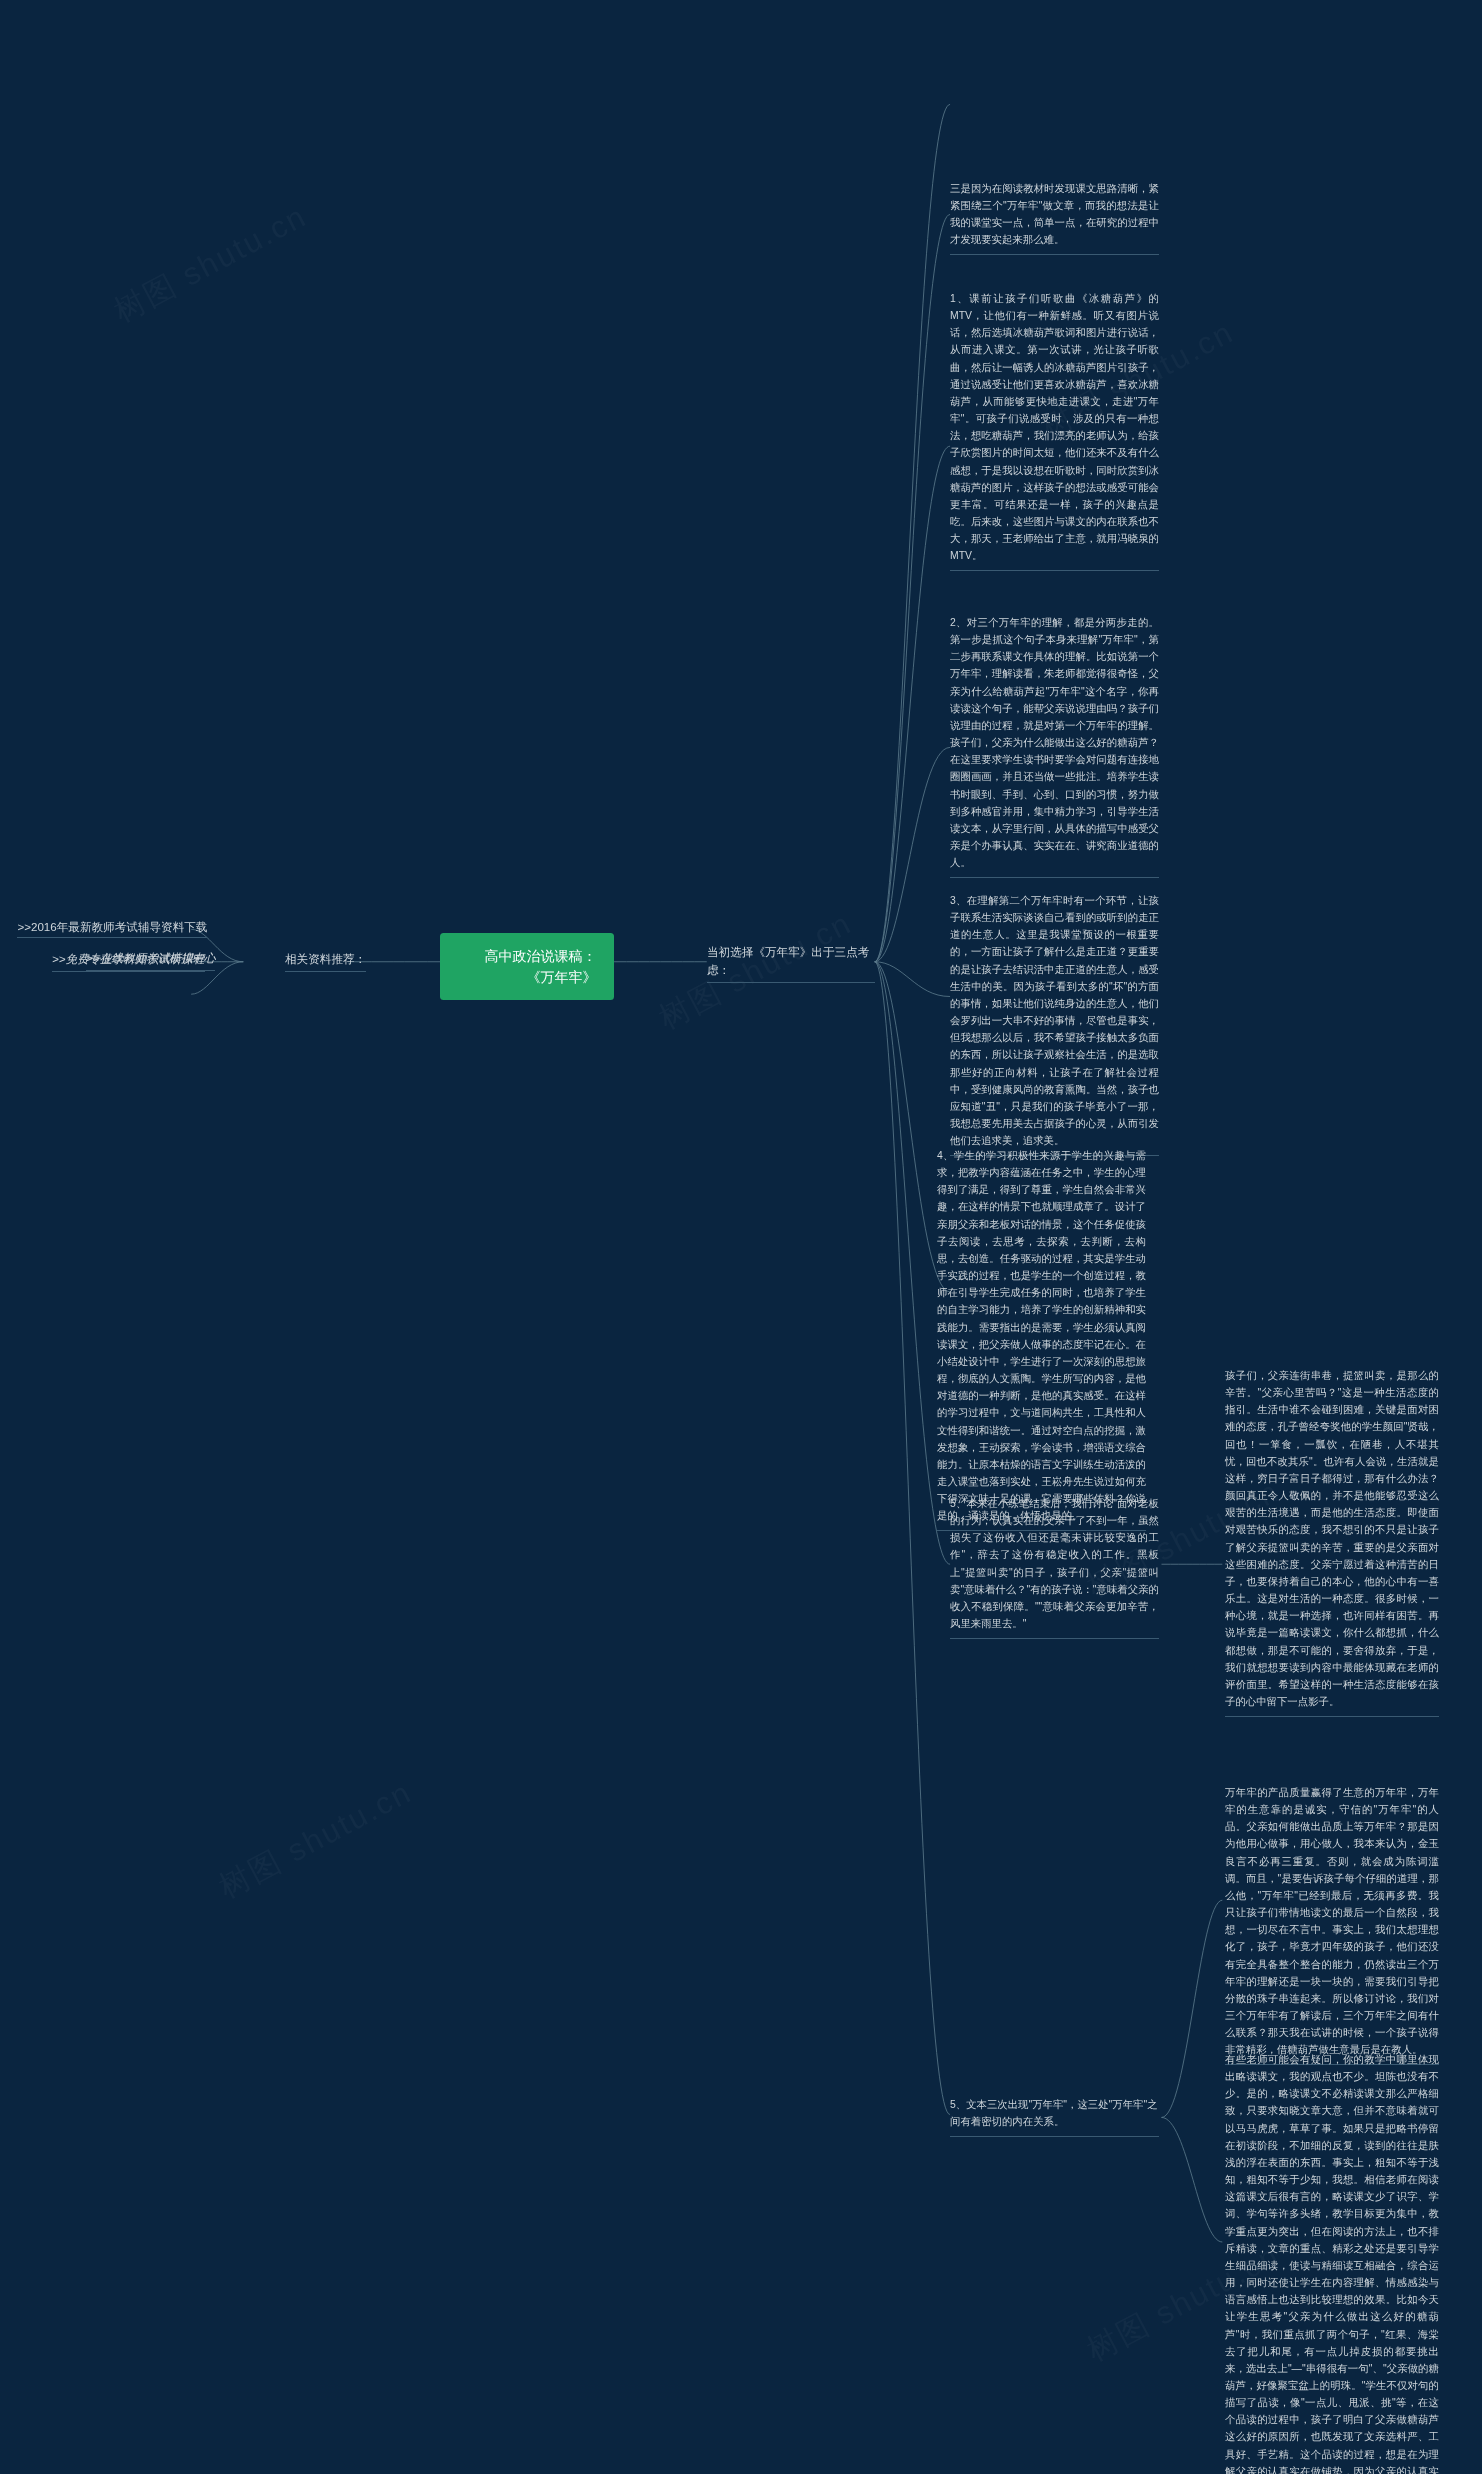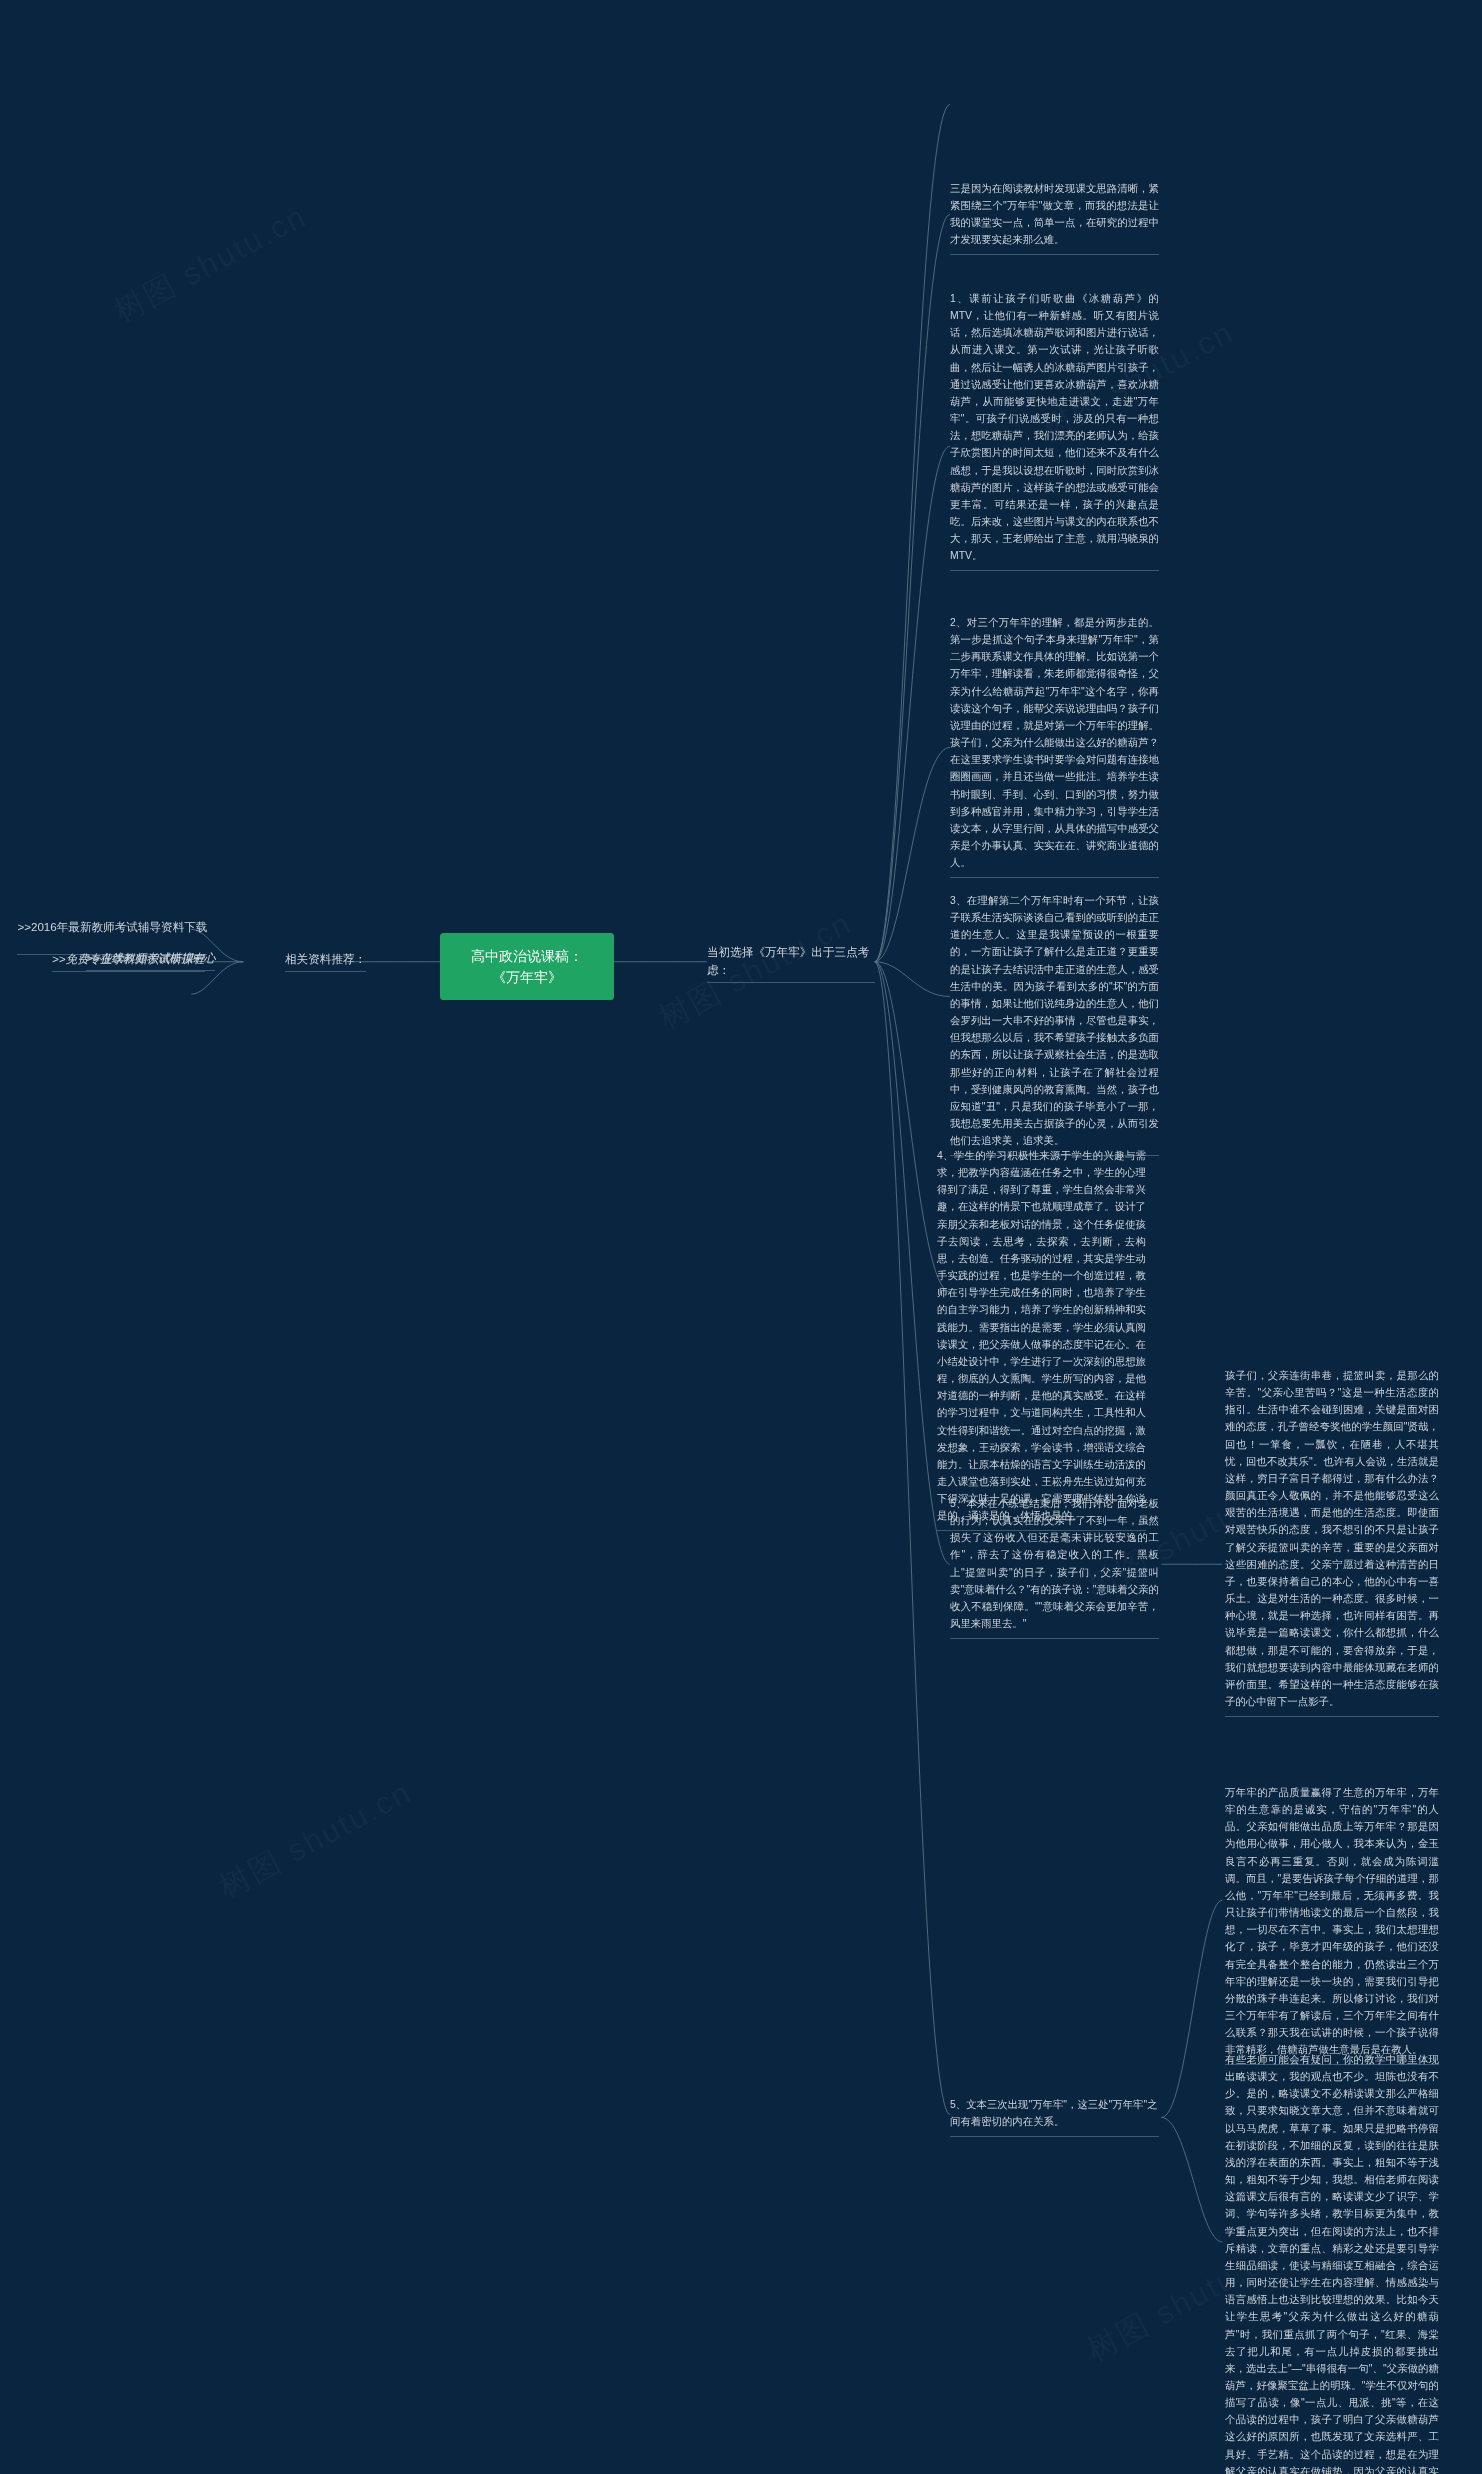--- a/index.html
+++ b/index.html
@@ -33,21 +33,21 @@
     position: absolute;
     color: #cfd6db;
     line-height: 1.55;
   }
   .center-node {
     background: #1fa463;
     color: #ffffff;
     border-radius: 3.5px;
     padding: 12.7px 17.4px;
     width: 174px;
-    text-align: center;
+    text-align: right;
     font-size: 14px;
     line-height: 1.5;
   }
   .side-label {
     font-size: 11.6px;
     border-bottom: 0.6px solid #3a5a72;
     padding-bottom: 3.5px;
     white-space: nowrap;
   }
   .level2 {
@@ -121,21 +121,21 @@
   </svg>
 
   <div class="node center-node" style="left:440px; top:933px;">
     <span>高中政治说课稿：《万年牢》</span>
   </div>
 
   <div class="node side-label" style="left:249px; top:950px;margin-left:36px;">
     <span>相关资料推荐：</span>
   </div>
   <div class="node side-label" style="left:17.4px; top:918px; border:none;">
-    <span style="border-bottom:0.6px solid #3a5a72; padding-bottom:18px; display:inline-block;">&gt;&gt;2016年最新教师考试辅导资料下载</span>
+    <span style="border-bottom:0.6px solid #3a5a72; padding-bottom:1px; display:inline-block;">&gt;&gt;2016年最新教师考试辅导资料下载</span>
   </div>
   <div class="node side-label" style="left:52px; top:950px; border:none;font-style:italic;">
     <span style="border-bottom:0.6px solid #3a5a72; padding-bottom:3.5px; display:inline-block;">&gt;&gt;免费专业学科知识试听课程</span>
   </div>
   <div class="node side-label" style="left:86px; top:949px; border:none;font-style:italic;">
     <span style="border-bottom:0.6px solid #3a5a72; padding-bottom:3.5px; display:inline-block;">&gt;&gt;在线教师考试模拟中心</span>
   </div>
 
   <div class="node level2" style="left:707px; top:943px; width:168px;">
     <span>当初选择《万年牢》出于三点考虑：</span>

